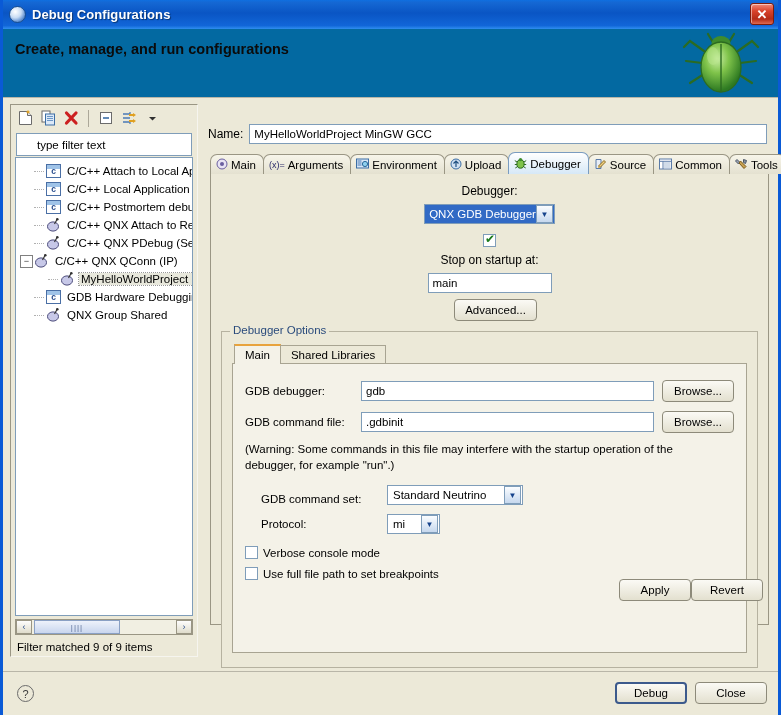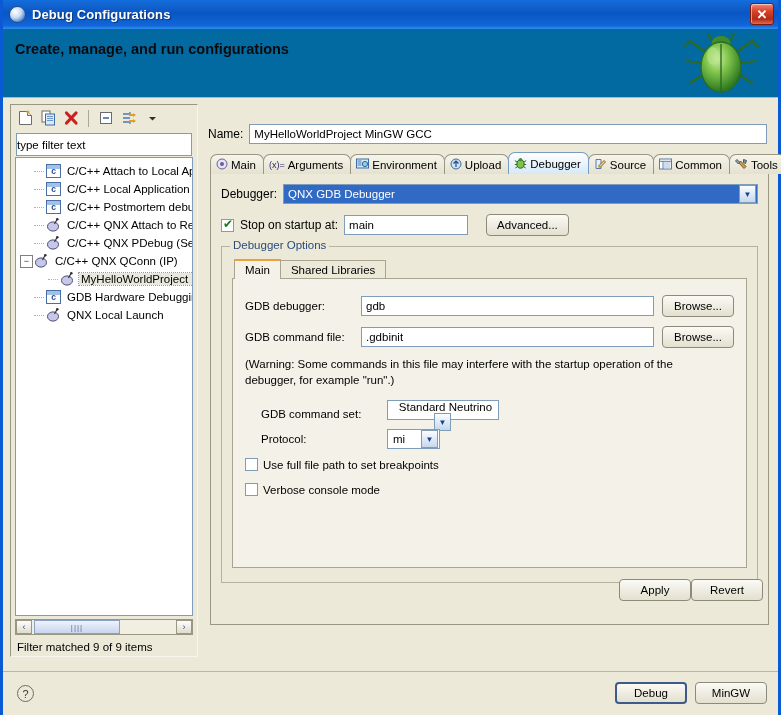--- a/index.html
+++ b/index.html
@@ -73,21 +73,21 @@
   }
   .tree-toolbar {
     height:26px; display:flex; align-items:center; padding:2px 4px;
     gap:3px;
   }
   .tb-sep { width:1px; height:17px; background:#aca899; margin:0 4px; }
   .tb-btn { width:20px; height:20px; display:flex; align-items:center; justify-content:center; cursor:pointer; }
   .filter-box {
     margin:2px 5px 4px 5px;
     height:23px; background:#fff; border:1px solid #7f9db9;
-    display:flex; align-items:center; padding-left:0;
+    display:flex; align-items:center; padding-left:20px;
     color:#000; font-size:11.5px;
   }
   .tree {
     position:absolute; left:4px; right:4px; top:52px; bottom:40px;
     background:#fff; border:1px solid #7f9db9;
     overflow:hidden;
   }
   .tree-inner { padding-top:4px; }
   .tree-row {
     height:18px; display:flex; align-items:center;
@@ -168,21 +168,21 @@
   .tab.active {
     background:linear-gradient(to bottom,#ffffff,#d6e8f7);
     height:22px; font-weight:normal; z-index:3;
     border-color:#7a9cc0;
   }
   .tabpane {
     border:1px solid #9a9684; background:#ece9d8;
     height:452px; margin:0 2px 0 6px; padding:10px 10px 0 10px;
     position:relative; top:-1px;
   }
-  .row { display:flex; align-items:center; gap:6px; margin-bottom:10px; }
+  .row { display:flex; align-items:center; gap:6px; margin-bottom:10px;flex-direction:column; }
   .lbl { font-size:12px; white-space:nowrap; }
   .combo-sel {
     flex:1; height:20px; background:#316ac5; border:1px solid #7f9db9;
     display:flex; align-items:center; position:relative;
   }
   .combo-sel .val { color:#fff; font-size:11.5px; padding-left:4px; flex:1; }
   .combo-arrow {
     width:17px; height:18px; flex:none; margin-right:1px;
     background:linear-gradient(to bottom,#fbfdff,#c6d8ee);
     border:1px solid #7f9db9;
@@ -432,21 +432,21 @@
           <div class="tree-row">
             <span class="indent"></span>
             <span class="dots"></span>
             <span class="icon-qnx">
               <svg width="15" height="14" viewBox="0 0 15 14">
                 <ellipse cx="7" cy="8.5" rx="5.5" ry="4.6" fill="#c7c8e8" stroke="#4a4a7a"></ellipse>
                 <path d="M8.5 6 L11 1.5" stroke="#333" stroke-width="1.2"></path>
                 <circle cx="11.3" cy="1.3" r="1.3" fill="#333"></circle>
               </svg>
             </span>
-            <span class="tree-label">QNX Local Launch</span>
+            <span class="tree-label">QNX Group Shared</span>
           </div>
 
         </div>
       </div>
 
       <div class="hscroll">
         <div class="hs-arrow">‹</div>
         <div class="hs-thumb">||||</div>
         <div class="hs-track"></div>
         <div class="hs-arrow">›</div>
@@ -576,57 +576,57 @@
             <div class="fld-row">
               <span class="fld-lbl">GDB command file:</span>
               <div class="txt fld-input">.gdbinit</div>
               <div class="btn btn-w">Browse...</div>
             </div>
 
             <div class="warn">(Warning: Some commands in this file may interfere with the startup operation of the debugger, for example "run".)</div>
 
             <div class="fld-row">
               <span class="fld-lbl" style="width:118px;margin-left:16px;margin-top:8px;">GDB command set:</span>
-              <div class="mini-combo" style="width:112px;flex-direction:column;">
+              <div class="mini-combo" style="width:136px;">
                 <span class="mval" style="flex:1;">Standard Neutrino</span>
                 <span class="combo-arrow">▼</span>
               </div>
             </div>
 
             <div class="fld-row">
               <span class="fld-lbl" style="width:118px;margin-left:16px;">Protocol:</span>
               <div class="mini-combo" style="width:53px;">
                 <span class="mval" style="flex:1;">mi</span>
                 <span class="combo-arrow">▼</span>
               </div>
             </div>
 
+            <div class="cbrow" style="margin-top:12px;">
+              <span class="cb"></span>
+              <span>Verbose console mode</span>
+            </div>
+
             <div class="cbrow">
               <span class="cb"></span>
               <span>Use full file path to set breakpoints</span>
             </div>
 
-            <div class="cbrow" style="margin-top:12px;">
-              <span class="cb"></span>
-              <span>Verbose console mode</span>
-            </div>
-
           </div>
         </div>
       </div>
 
       <div class="apply-row">
         <div class="btn btn-w">Apply</div>
         <div class="btn btn-w">Revert</div>
       </div>
 
     </div>
 
     <div class="footer">
       <div class="help-icon">?</div>
       <div class="footer-btns">
         <div class="btn default btn-w">Debug</div>
-        <div class="btn btn-w">MinGW</div>
+        <div class="btn btn-w">Close</div>
       </div>
     </div>
 
   </div>
 </div>
 
 </body></html>

